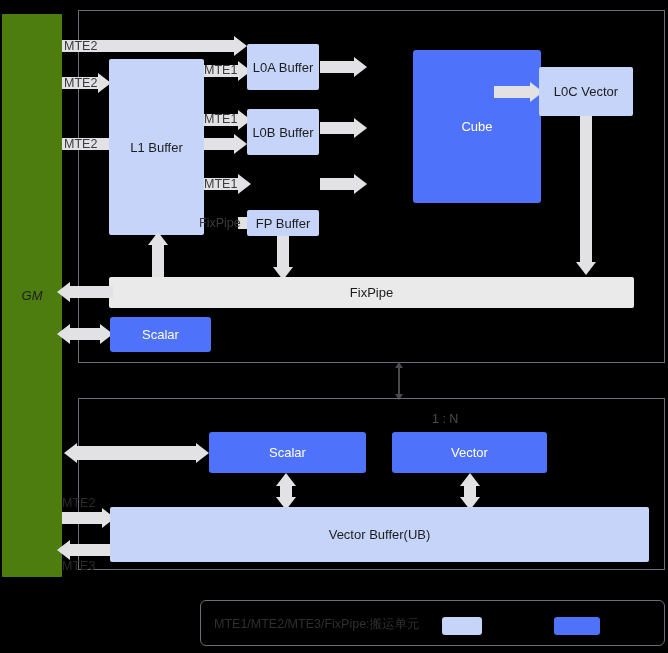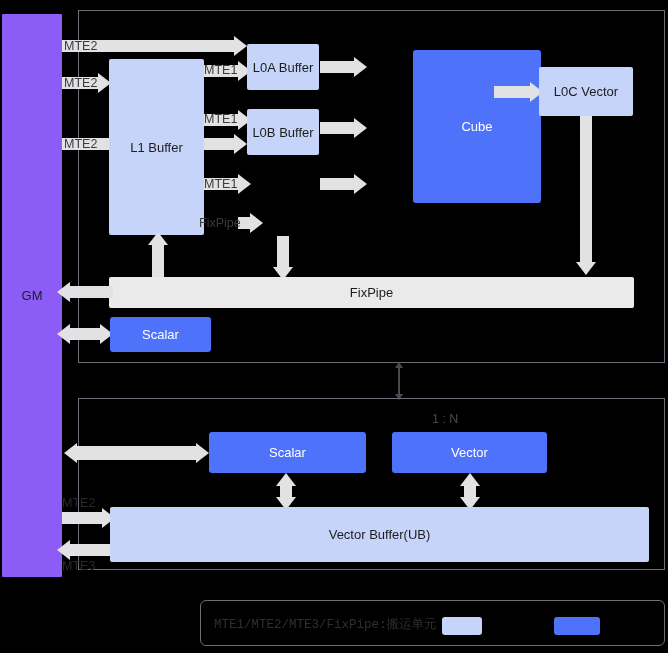--- a/index.html
+++ b/index.html
@@ -6,21 +6,21 @@
   body{width:668px;height:653px;position:relative;overflow:hidden;
        font-family:"Liberation Sans","DejaVu Sans",sans-serif;}
   #stage{position:absolute;left:0;top:0;width:668px;height:653px;}
   .abs{position:absolute;box-sizing:border-box;}
   .blk{display:flex;align-items:center;justify-content:center;text-align:center;}
   
   .container{border:1px solid #6b6e78;background:transparent;}
   
   .light{background:#c5d4f8;color:#1d1d1f;font-size:13px;border-radius:2px;}
   .deep{background:#4f72fb;color:#ffffff;font-size:13px;border-radius:3px;}
-  .teal{background:#8b5cf6;color:#1d1d1f;font-size:13px;border-radius:1px;}
+  .teal{background:#4d7c0f;color:#1d1d1f;font-size:13px;border-radius:1px;font-style:italic;}
   .grey{background:#eaeaea;color:#1d1d1f;font-size:13px;border-radius:2px;}
   
   .ar{position:absolute;}
   .shaft{position:absolute;background:#e2e2e4;}
   .head{position:absolute;width:0;height:0;}
   .hR{border-top:10px solid transparent;border-bottom:10px solid transparent;border-left:13px solid #e2e2e4;}
   .hL{border-top:10px solid transparent;border-bottom:10px solid transparent;border-right:13px solid #e2e2e4;}
   .hU{border-left:10px solid transparent;border-right:10px solid transparent;border-bottom:13px solid #e2e2e4;}
   .hD{border-left:10px solid transparent;border-right:10px solid transparent;border-top:13px solid #e2e2e4;}
   
@@ -93,20 +93,23 @@
     <div class="head hR" style="left:12px;top:0;"></div>
   </div>
   <div class="lbl" style="left:199px;top:216px;">FixPipe</div>
 
   <div class="abs light blk" style="left:247px;top:44px;width:72px;height:46px;">
     <span>L0A Buffer</span>
   </div>
   <div class="abs light blk" style="left:247px;top:109px;width:72px;height:46px;justify-content:center;">
     <span>L0B Buffer</span>
   </div>
+  <div class="abs light blk" style="left:247px;top:210px;width:72px;height:26px;">
+    <span>FP Buffer</span>
+  </div>
 
   <div class="ar" style="left:320px;top:57px;width:48px;height:20px;">
     <div class="shaft" style="left:0;top:4px;width:35px;height:12px;"></div>
     <div class="head hR" style="left:34px;top:0;"></div>
   </div>
 
   <div class="ar" style="left:320px;top:118px;width:48px;height:20px;">
     <div class="shaft" style="left:0;top:4px;width:35px;height:12px;"></div>
     <div class="head hR" style="left:34px;top:0;"></div>
   </div>
@@ -208,17 +211,17 @@
     <div class="shaft" style="left:12px;top:4px;width:46px;height:12px;"></div>
     <div class="head hL" style="left:0;top:0;"></div>
   </div>
   <div class="lbl-dim" style="left:62px;top:559px;">MTE3</div>
 
   <div class="abs light blk" style="left:110px;top:507px;width:539px;height:55px;">
     <span>Vector Buffer(UB)</span>
   </div>
 
   <div class="abs legend" style="left:200px;top:600px;width:465px;height:46px;"></div>
-  <div class="legend-txt" style="left:214px;top:616px;font-family:Liberation Mono, monospace;">MTE1/MTE2/MTE3/FixPipe:搬运单元</div>
+  <div class="legend-txt" style="left:214px;top:616px;">MTE1/MTE2/MTE3/FixPipe:搬运单元</div>
   <div class="sw" style="left:442px;top:617px;width:40px;background:#c5d4f8;"></div>
   <div class="sw" style="left:554px;top:617px;width:46px;background:#4f72fb;"></div>
 
 </div>
 
 </body></html>

